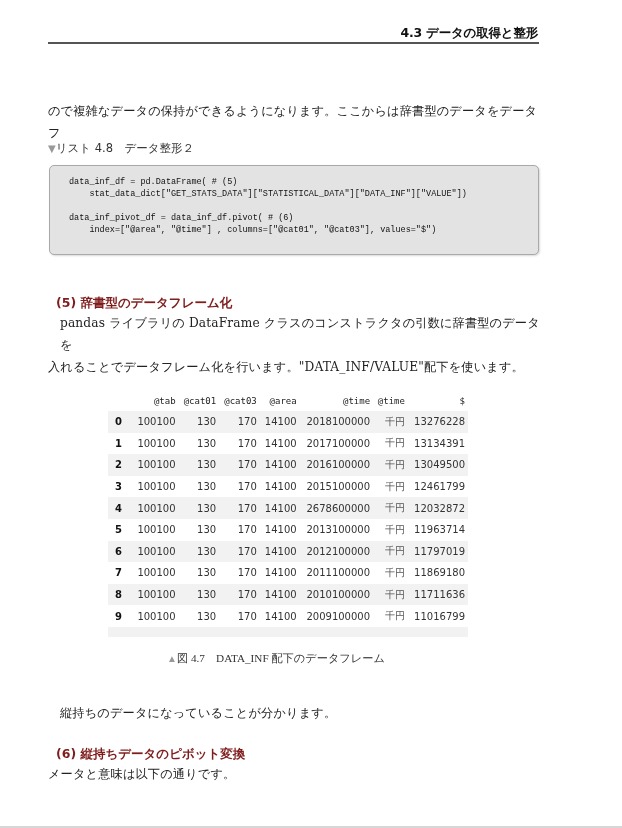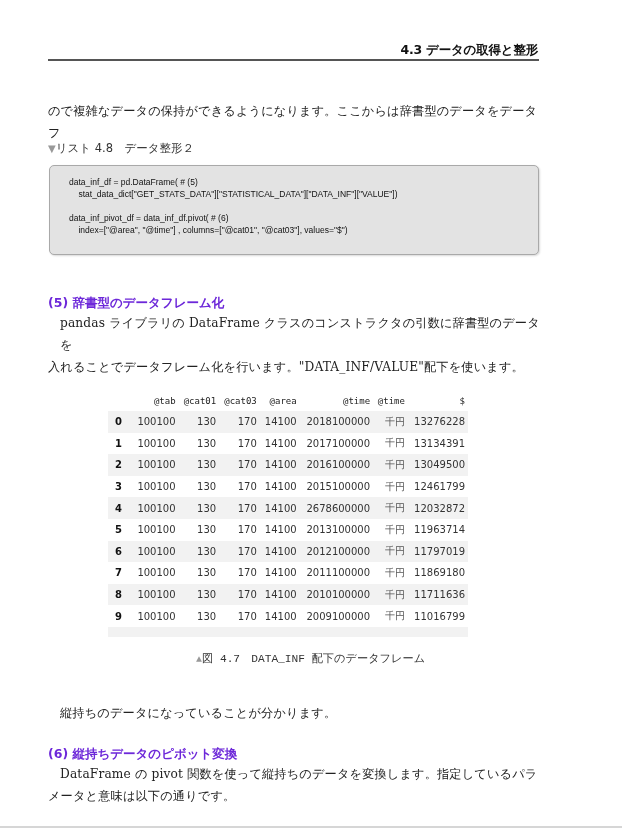--- a/index.html
+++ b/index.html
@@ -5,21 +5,21 @@
   html, body { margin: 0; padding: 0; background: #ffffff; }
   body {
     width: 622px; height: 828px; position: relative; overflow: hidden;
     font-family: "DejaVu Serif", "Liberation Serif", serif;
     color: #222;
   }
   .page-bottom-rule {
     position: absolute; left: 0; right: 0; bottom: 0; height: 2px; background: #d6d6d6;
   }
   .running-header {
-    position: absolute; left: 48px; top: 42px; width: 491px; height: 17px;
+    position: absolute; left: 48px; top: 25px; width: 491px; height: 17px;
     border-bottom: 2px solid #555;
   }
   .running-header .title {
     position: absolute; right: 1px; top: 0px;
     font-family: "DejaVu Sans", "Liberation Sans", sans-serif;
     font-weight: bold; font-size: 12.5px; color: #111; letter-spacing: -0.2px;
   }
   .para {
     position: absolute; left: 48px; width: 495px;
     font-size: 12.2px; line-height: 22px; color: #222; letter-spacing: 0.15px;
@@ -31,49 +31,49 @@
     font-size: 11.5px; color: #333;
   }
   .listing-caption .tri { color: #999; font-size: 10px; }
   .code-box {
     position: absolute; left: 49px; top: 165px; width: 488px; height: 88px;
     background: #e3e3e3; border: 1.5px solid #a9a9a9; border-radius: 5px;
     box-shadow: 1px 1px 2px rgba(0,0,0,0.15);
   }
   .code-box pre {
     margin: 0; position: absolute; left: 19px; top: 10px;
-    font-family: Liberation Sans, sans-serif;
+    font-family: Liberation Mono, monospace;
     font-size: 8.5px; line-height: 12px; color: #111;
   }
   .section-heading {
-    position: absolute; left: 48px;
-    font-family: "DejaVu Sans", "Liberation Sans", sans-serif;
-    font-weight: bold; font-size: 12.5px; color: #6d28d9;
+    position: absolute; left: 56px;
+    font-family: "DejaVu Sans", "Liberation Sans", sans-serif;
+    font-weight: bold; font-size: 12.5px; color: #7f1d1d;
   }
   .df-table {
     position: absolute; left: 108px; top: 391px; width: 360px;
     border-collapse: collapse;
     font-family: "DejaVu Sans", "Liberation Sans", sans-serif;
     font-size: 10px; color: #333;
   }
   .df-table th {
     font-family: "DejaVu Sans Mono", "Liberation Mono", monospace;
     font-weight: normal; font-size: 9px; color: #222;
     height: 20px; text-align: right; padding: 0 3px;
   }
   .df-table td {
     height: 21.6px; text-align: right; padding: 0 3px; white-space: nowrap;
   }
   .df-table tr.odd td { background: #f2f2f2; }
   .df-table td.idx { text-align: left; font-weight: bold; color: #111; padding-left: 7px; width: 14px; }
   .df-table td.unit { color: #555; }
   .df-table tr.tail td { height: 10px; background: #f2f2f2; }
   .figure-caption {
-    position: absolute; left: 196px; top: 651px;
-    font-family: Liberation Mono, monospace;
+    position: absolute; left: 167px; top: 651px;
+    font-family: Liberation Serif, serif;
     font-size: 11.2px; color: #333;
   }
   .figure-caption .tri { color: #999; font-size: 10px; }
 </style>
 </head>
 <body>
 
 <div class="running-header">
   <span class="title">4.3 データの取得と整形</span>
 </div>
@@ -225,17 +225,16 @@
   <span class="tri">▲</span><span>図 4.7　DATA_INF 配下のデータフレーム</span>
 </div>
 
 <div class="para" style="top:702px;">
   <div class="indent">縦持ちのデータになっていることが分かります。</div>
 </div>
 
 <div class="section-heading" style="top:746px;">(6) 縦持ちデータのピボット変換</div>
 
 <div class="para" style="top:763px;">
-  <div class="indent">DataFrame の pivot 関数を使って縦持ちのデータを変換します。指定しているパラ</div>
   <div>メータと意味は以下の通りです。</div>
 </div>
 
 <div class="page-bottom-rule"></div>
 
 </body></html>

